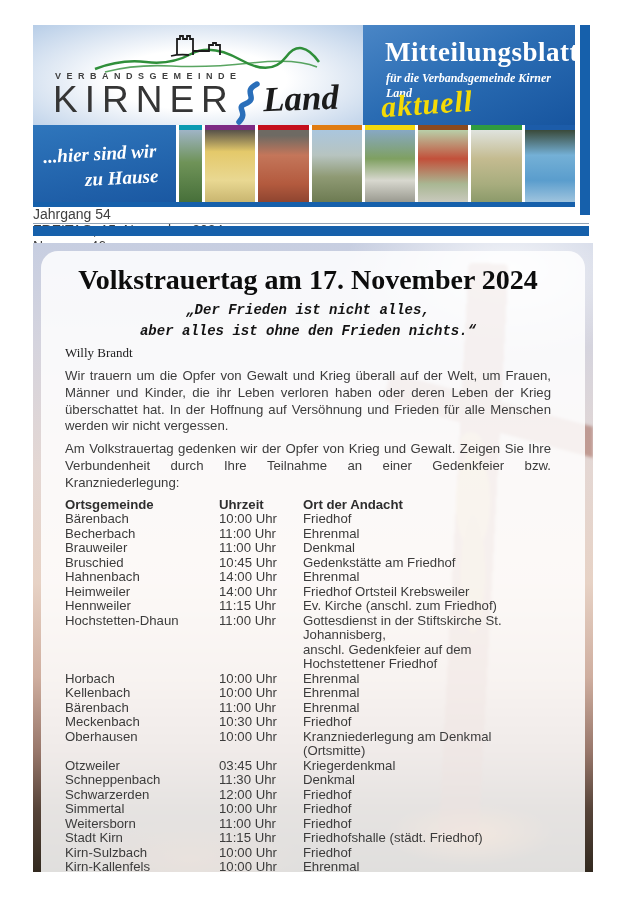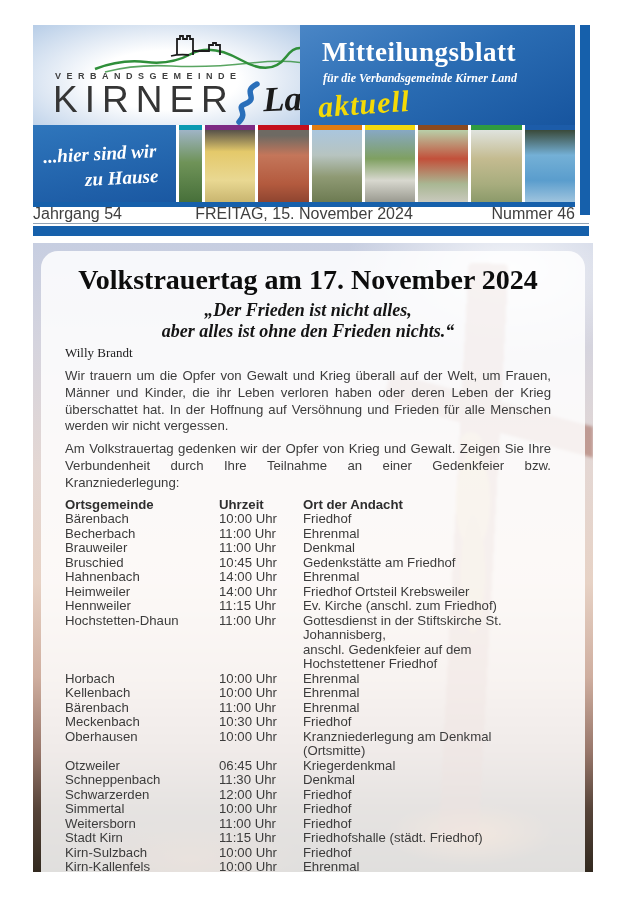--- a/index.html
+++ b/index.html
@@ -1,21 +1,21 @@
 <!DOCTYPE html>
 <html lang="de"><head>
 <meta charset="utf-8">
 <style>
   html,body{margin:0;padding:0;background:#fff;}
   .page{position:relative;width:625px;height:897px;background:#ffffff;overflow:hidden;
         font-family:"Liberation Sans",sans-serif;color:#3b3b3b;}
 
   
   .masthead{position:absolute;left:33px;top:25px;width:542px;height:100px;display:flex;}
-  .logo-area{width:267px;height:100%;
+  .logo-area{width:330px;height:100%;
     background:radial-gradient(ellipse at 50% 55%, #ffffff 38%, #e3ebf5 62%, #b7cde7 100%);
     position:relative;overflow:hidden;}
   .logo-sketch{position:absolute;left:58px;top:4px;}
   .logo-org{position:absolute;left:22px;top:46px;font-size:9px;letter-spacing:5.5px;color:#3f3f3f;font-weight:bold;}
   .logo-main{position:absolute;left:20px;top:56px;display:flex;align-items:flex-start;justify-content:center;}
   .logo-kirner{font-size:37px;letter-spacing:7px;color:#353535;font-weight:normal;line-height:38px;}
   .logo-swoosh{margin:0 0 0 -2px;}
   .logo-land{font-family:"Liberation Serif",serif;font-style:italic;font-weight:bold;
     font-size:35px;line-height:36px;color:#1b1b1b;margin-left:2px;transform:rotate(-2deg);}
   .masthead-right{flex:1;background:linear-gradient(155deg,#4a86c6 0%,#2a6cb3 48%,#17559f 100%);
@@ -48,43 +48,43 @@
   .photo-yellow-building{background:linear-gradient(180deg,#57524a 0%,#e4c96a 30%,#e9d892 70%,#c9b670 100%);}
   .photo-red-building{background:linear-gradient(180deg,#6e6a63 8%,#c4765a 35%,#b35a3e 75%,#8f4530 100%);}
   .photo-castle-ruin{background:linear-gradient(180deg,#aac6de 0%,#b7c4c0 35%,#8f9a74 65%,#6d7b52 100%);}
   .photo-village-street{background:linear-gradient(180deg,#87a8c4 0%,#7fa061 40%,#d8d8cf 70%,#9a9a90 100%);}
   .photo-red-pergola{background:linear-gradient(180deg,#b9cfa9 0%,#c2503a 40%,#a9b793 75%,#c9c9bd 100%);}
   .photo-standing-stone{background:linear-gradient(180deg,#dfe3de 0%,#c4bb90 40%,#a8ad7e 75%,#8c9a6a 100%);}
   .photo-swimming-pool{background:linear-gradient(180deg,#3a4a3a 0%,#74b0d6 35%,#5a9dcd 70%,#9fc4de 100%);}
 
   
   .issue-bar{position:absolute;left:33px;top:206px;width:542px;height:16px;display:flex;
-    align-items:center;font-size:16px;color:#3f3f3f;}
+    align-items:flex-start;font-size:14px;color:#3f3f3f;flex-direction:column;}
   .issue-left{flex:1;text-align:left;}
   .issue-center{flex:2;text-align:center;}
   .issue-right{flex:1;text-align:right;}
   .issue-rule{position:absolute;left:33px;top:223px;width:556px;height:1px;background:#93a3b5;}
   .blue-bar{position:absolute;left:33px;top:226px;width:556px;height:10px;background:#1660ab;}
 
   
   .content{position:absolute;left:33px;top:243px;width:560px;height:629px;overflow:hidden;
     background:
       radial-gradient(120px 45px at 78% 94%, rgba(233,126,44,.6), transparent 70%),
       radial-gradient(160px 55px at 28% 98%, rgba(190,85,28,.4), transparent 70%),
       radial-gradient(220px 120px at 85% 4%, rgba(255,255,255,.8), transparent 75%),
       linear-gradient(180deg,#c7cee1 0%,#d5d4de 16%,#e4d7d3 36%,#e7d2c5 54%,#cfae9f 69%,#97766a 81%,#564439 90%,#32291f 100%);}
   .crucifix{position:absolute;left:0;top:0;filter:blur(1.5px);}
   .content-box{position:relative;margin:8px;min-height:609px;border-radius:17px;
     background:rgba(255,255,255,.85);box-sizing:border-box;
     padding:10px 34px 8px 24px;}
 
   .art-title{font-family:"Liberation Serif",serif;font-weight:bold;font-size:28px;
     line-height:33px;color:#0d0d0d;text-align:center;margin:2px 0 4px 0;}
-  .art-quote{font-family:Liberation Serif, serif;font-weight:bold;font-style:italic;
-    font-size:18px;line-height:21px;color:#141414;text-align:center;}
+  .art-quote{font-family:Liberation Mono, monospace;font-weight:bold;font-style:italic;
+    font-size:14px;line-height:21px;color:#141414;text-align:center;}
   .art-author{font-family:"Liberation Serif",serif;font-size:13px;line-height:15px;
     color:#222;text-align:left;margin:3px 0 8px 0;}
   .art-p{font-size:13.2px;line-height:16.8px;text-align:justify;color:#3c3c3c;margin:0 0 6px 0;}
 
   .mem-table{margin-top:4px;}
   .mem-row{display:grid;grid-template-columns:150px 80px 1fr;column-gap:4px;
     font-size:13.2px;line-height:14.5px;color:#3c3c3c;}
   .mem-row.head{font-weight:bold;color:#2e2e2e;}
   .mem-cell{white-space:pre-line;}
 
@@ -281,21 +281,21 @@
   </div>
 
   <div class="mem-row">
     <div class="mem-cell">Oberhausen</div>
     <div class="mem-cell">10:00 Uhr</div>
     <div class="mem-cell">Kranzniederlegung am Denkmal (Ortsmitte)</div>
   </div>
 
   <div class="mem-row">
     <div class="mem-cell">Otzweiler</div>
-    <div class="mem-cell">06:45 Uhr</div>
+    <div class="mem-cell">03:45 Uhr</div>
     <div class="mem-cell">Kriegerdenkmal</div>
   </div>
 
   <div class="mem-row">
     <div class="mem-cell">Schneppenbach</div>
     <div class="mem-cell">11:30 Uhr</div>
     <div class="mem-cell">Denkmal</div>
   </div>
 
   <div class="mem-row">

